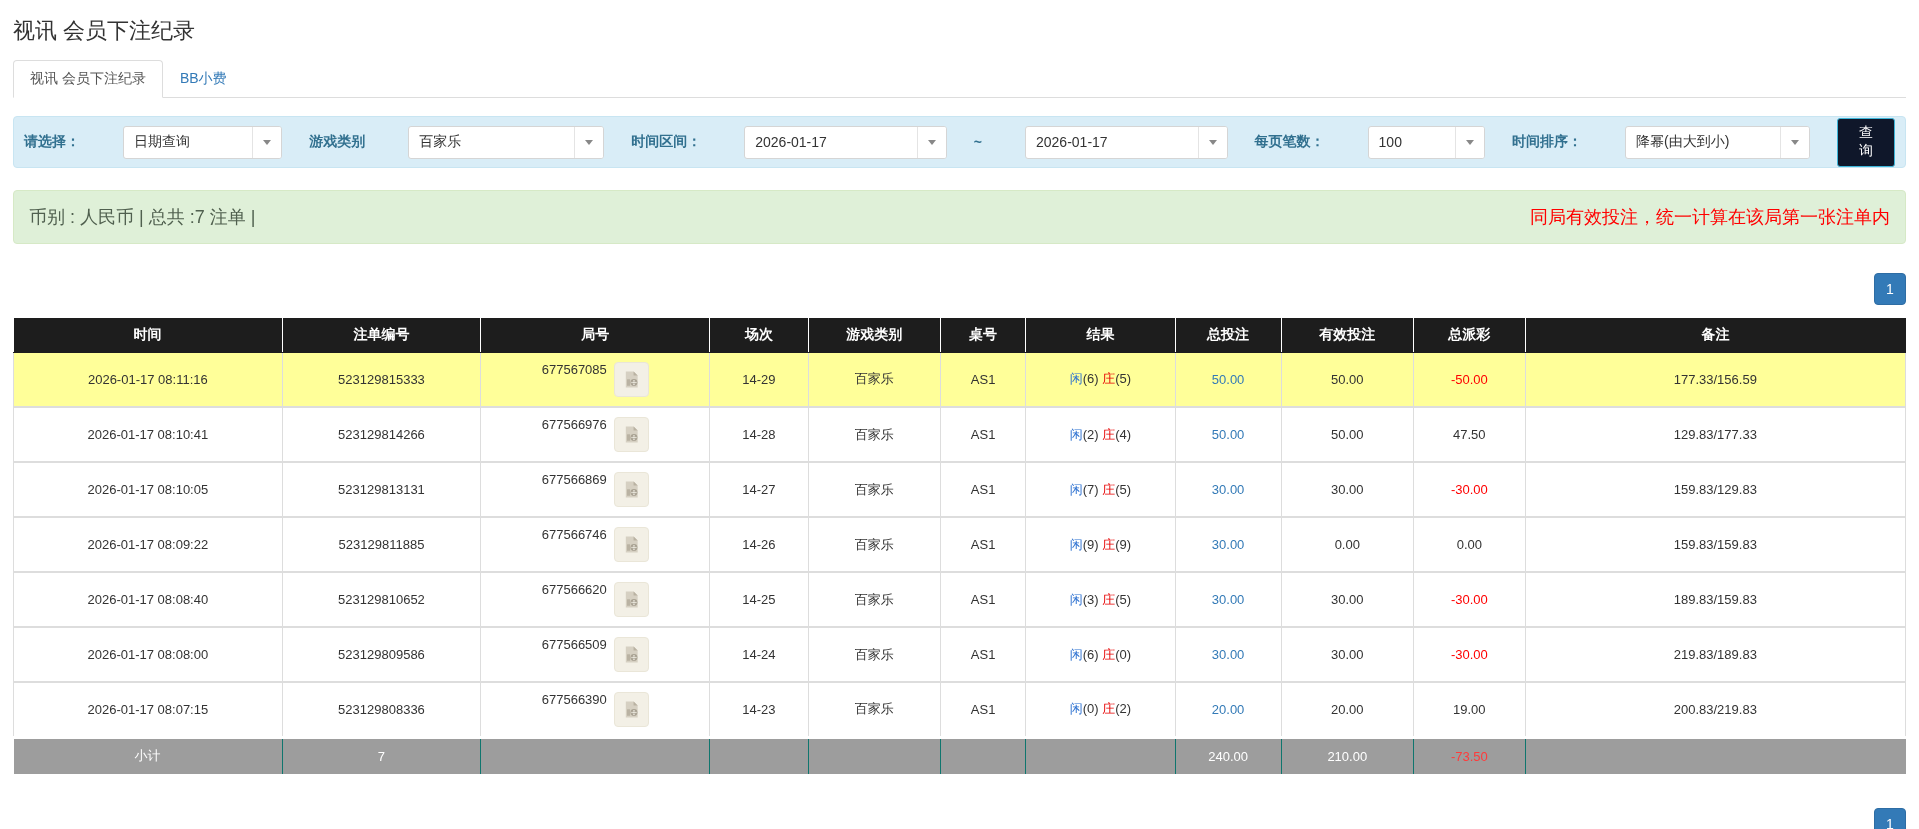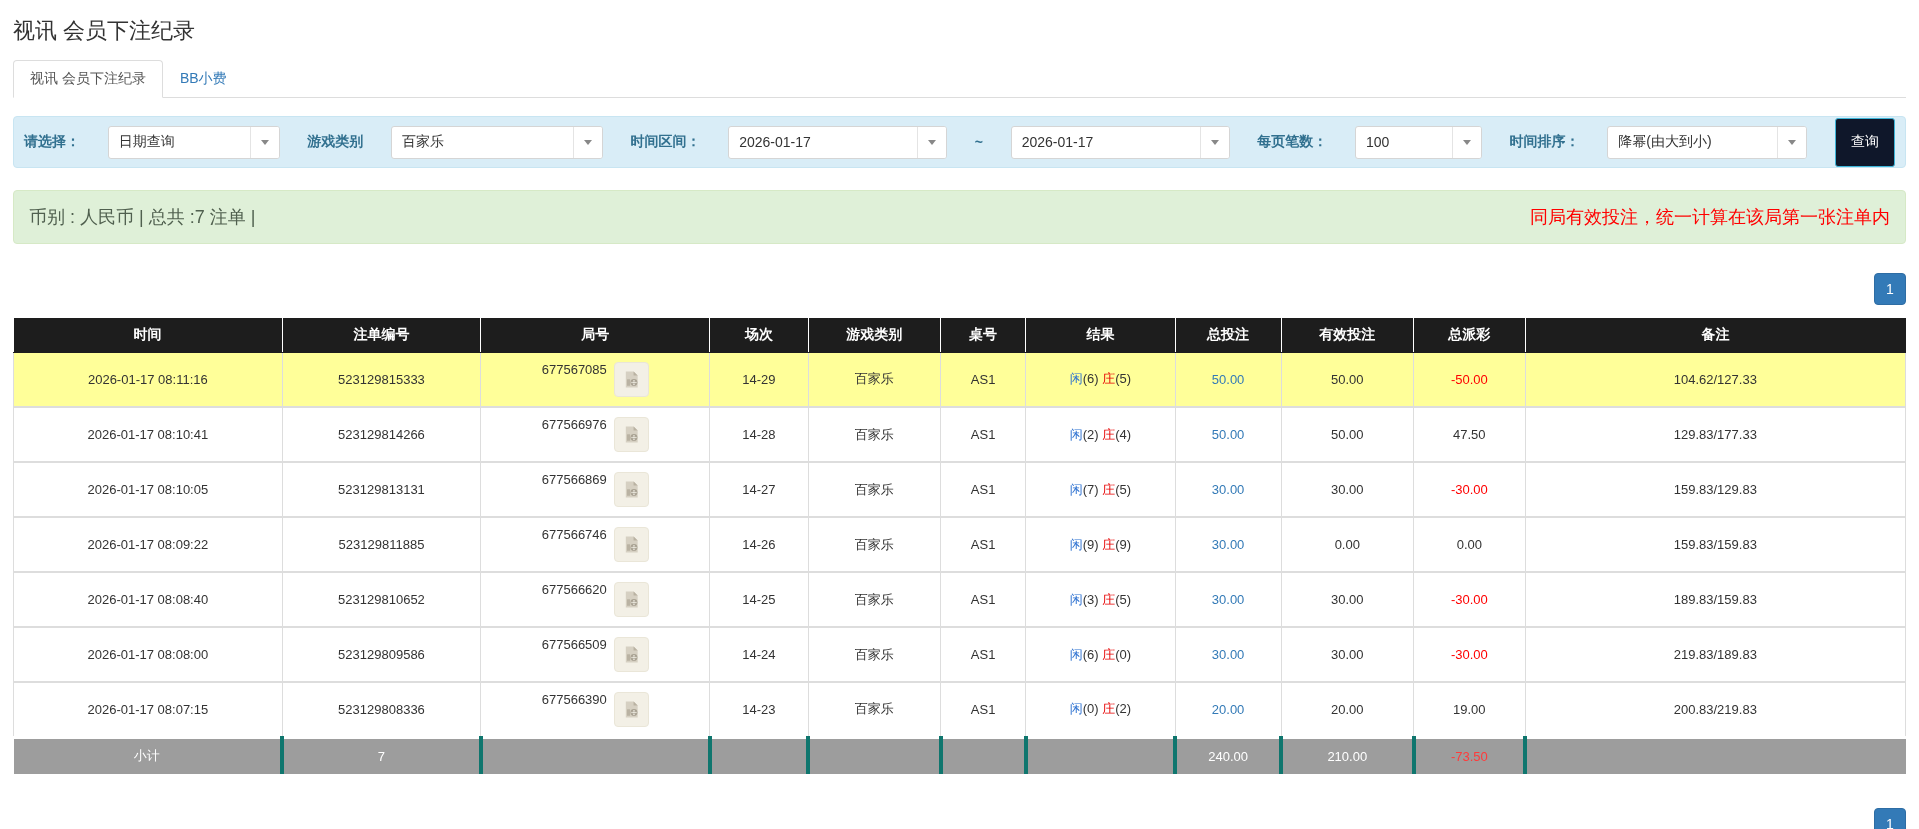--- a/index.html
+++ b/index.html
@@ -43,39 +43,39 @@
 
   
   .filter-bar {
     margin-top: 18px;
     background: #d9edf7;
     border: 1px solid #c8e5f2;
     border-radius: 4px;
     padding: 1px 10px;
     display: flex;
     align-items: center;
-    gap: 9px;
+    gap: 27px;
     height: 52px;
-    justify-content: space-between;
   }
   .filter-label {
     color: #31708f;
     font-weight: bold;
     font-size: 14px;
     white-space: nowrap;
   }
   .combo {
     display: flex;
     align-items: stretch;
     background: #fff;
     border: 1px solid #d5d5d5;
     border-radius: 3px;
     height: 33px;
     overflow: hidden;
     cursor: pointer;
+    margin-left: 16px;
   }
   .combo .combo-value {
     flex: 1;
     display: flex;
     align-items: center;
     padding: 0 10px;
     font-size: 14px;
     color: #333;
     white-space: nowrap;
   }
@@ -198,21 +198,21 @@
     justify-content: center;
     cursor: pointer;
     padding: 0;
   }
   table.records tfoot td {
     height: 37px;
     background: #9d9d9d;
     color: #fff;
     text-align: center;
     font-size: 13px;
-    border-right: 4px solid #0f766e;
+    border-right: 1px solid #0f766e;
     border-top: 3px solid #fff;
   }
   table.records tfoot td:last-child { border-right: none; }
   table.records tfoot td.payout-cell.neg { color: #ff3b3b; }
 </style>
 </head>
 <body>
 
 <div class="container">
 
@@ -341,21 +341,21 @@
     <td>AS1</td>
     <td>
       <span class="res-player">闲</span><span class="res-num">(6)</span>
       <span class="res-banker">庄</span><span class="res-num">(5)</span>
     </td>
     <td>
       <a class="bet-link">50.00</a>
     </td>
     <td>50.00</td>
     <td class="payout-cell neg">-50.00</td>
-    <td>104.62/127.33</td>
+    <td>177.33/156.59</td>
   </tr>
 
   <tr>
     <td>2026-01-17 08:10:41</td>
     <td>523129814266</td>
     <td>
       <span class="round-cell-inner">
         <span>677566976</span>
         <button class="video-button">
           <span style="display:inline-flex">

